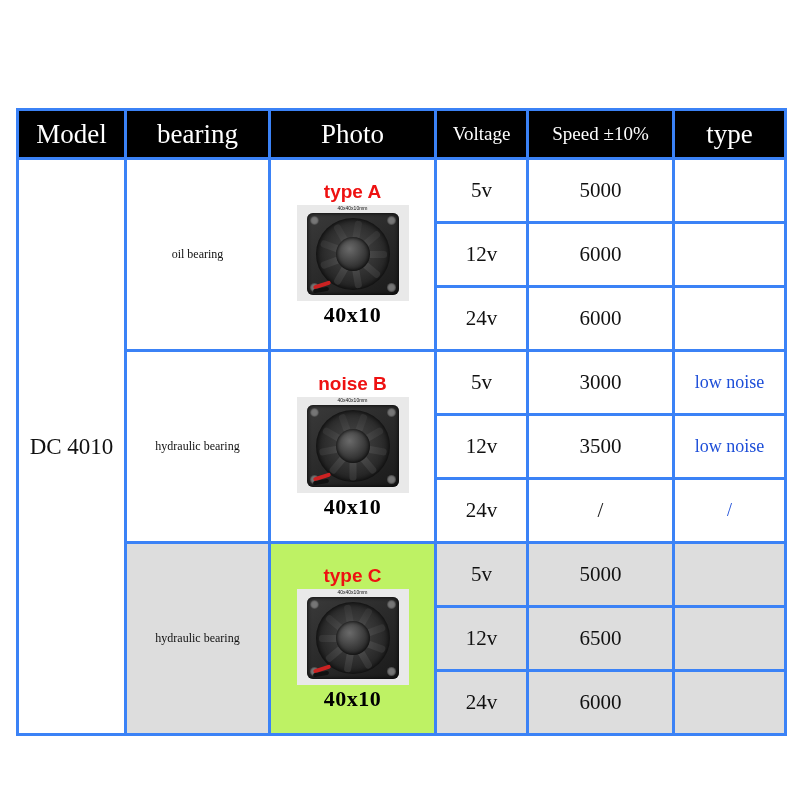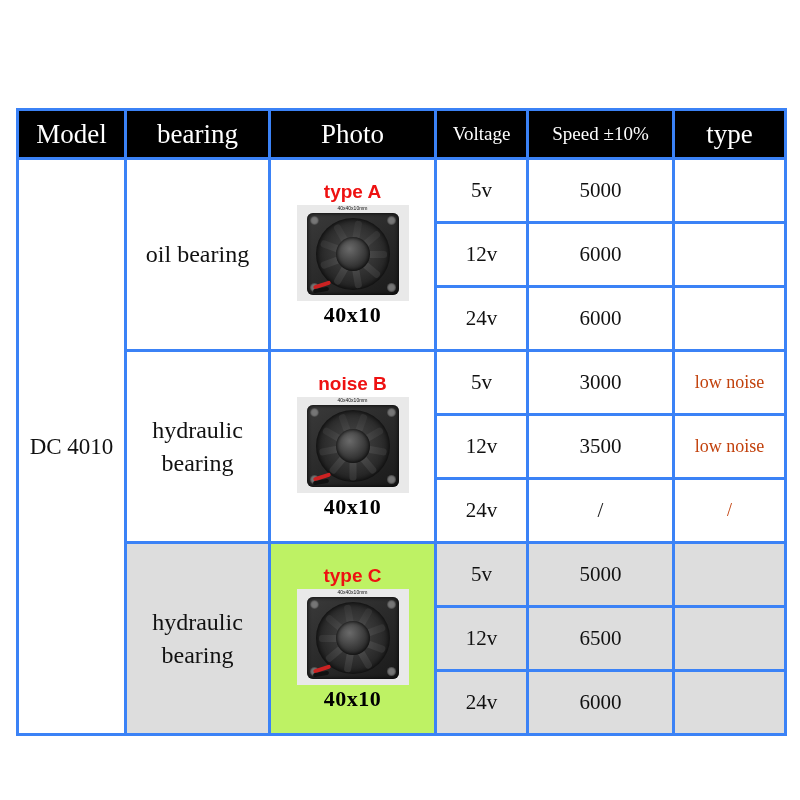--- a/index.html
+++ b/index.html
@@ -48,36 +48,36 @@
   .c-photo { width: 166px; }
   .c-voltage { width: 92px; }
   .c-speed { width: 146px; }
   .c-type { width: 112px; }
 
   .cell-model {
     font-size: 23px;
     color: #111111;
   }
   .cell-bearing {
-    font-size: 24px;
+    font-size: 12px;
     color: #111111;
     line-height: 1.35;
   }
   .cell-voltage {
     font-size: 21px;
     color: #111111;
     height: 61px;
   }
   .cell-speed {
     font-size: 21px;
     color: #111111;
   }
   .cell-type {
     font-size: 18px;
-    color: #c2410c;
+    color: #1d4ed8;
   }
   .row-gray td { background: #dddddd; }
   .row-white td { background: #ffffff; }
 
   .photo-cell {
     padding: 4px 0 6px 0;
     background: #ffffff;
   }
   .photo-cell.gray { background: #bef264; }
 

